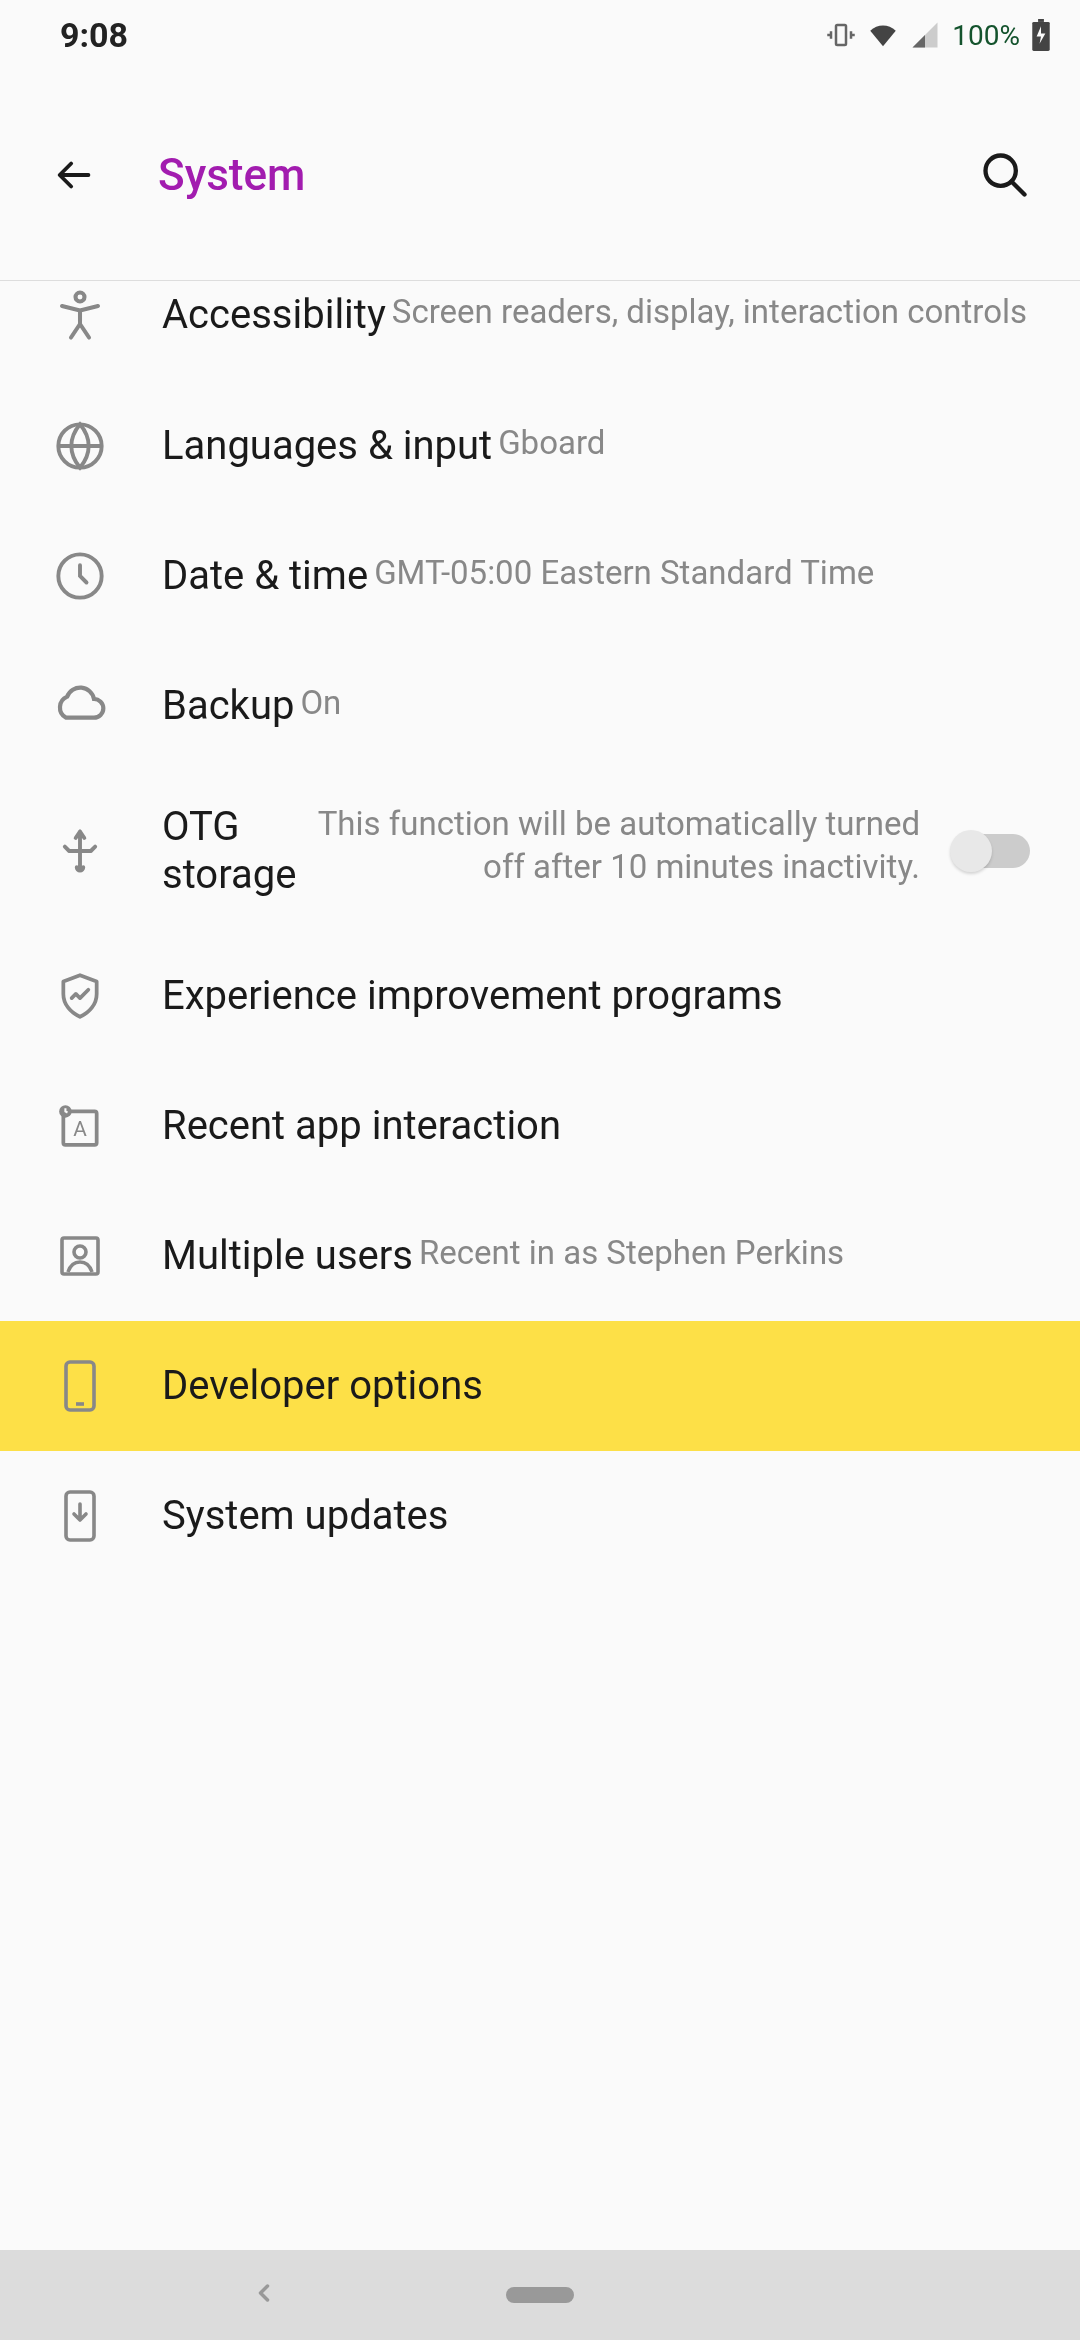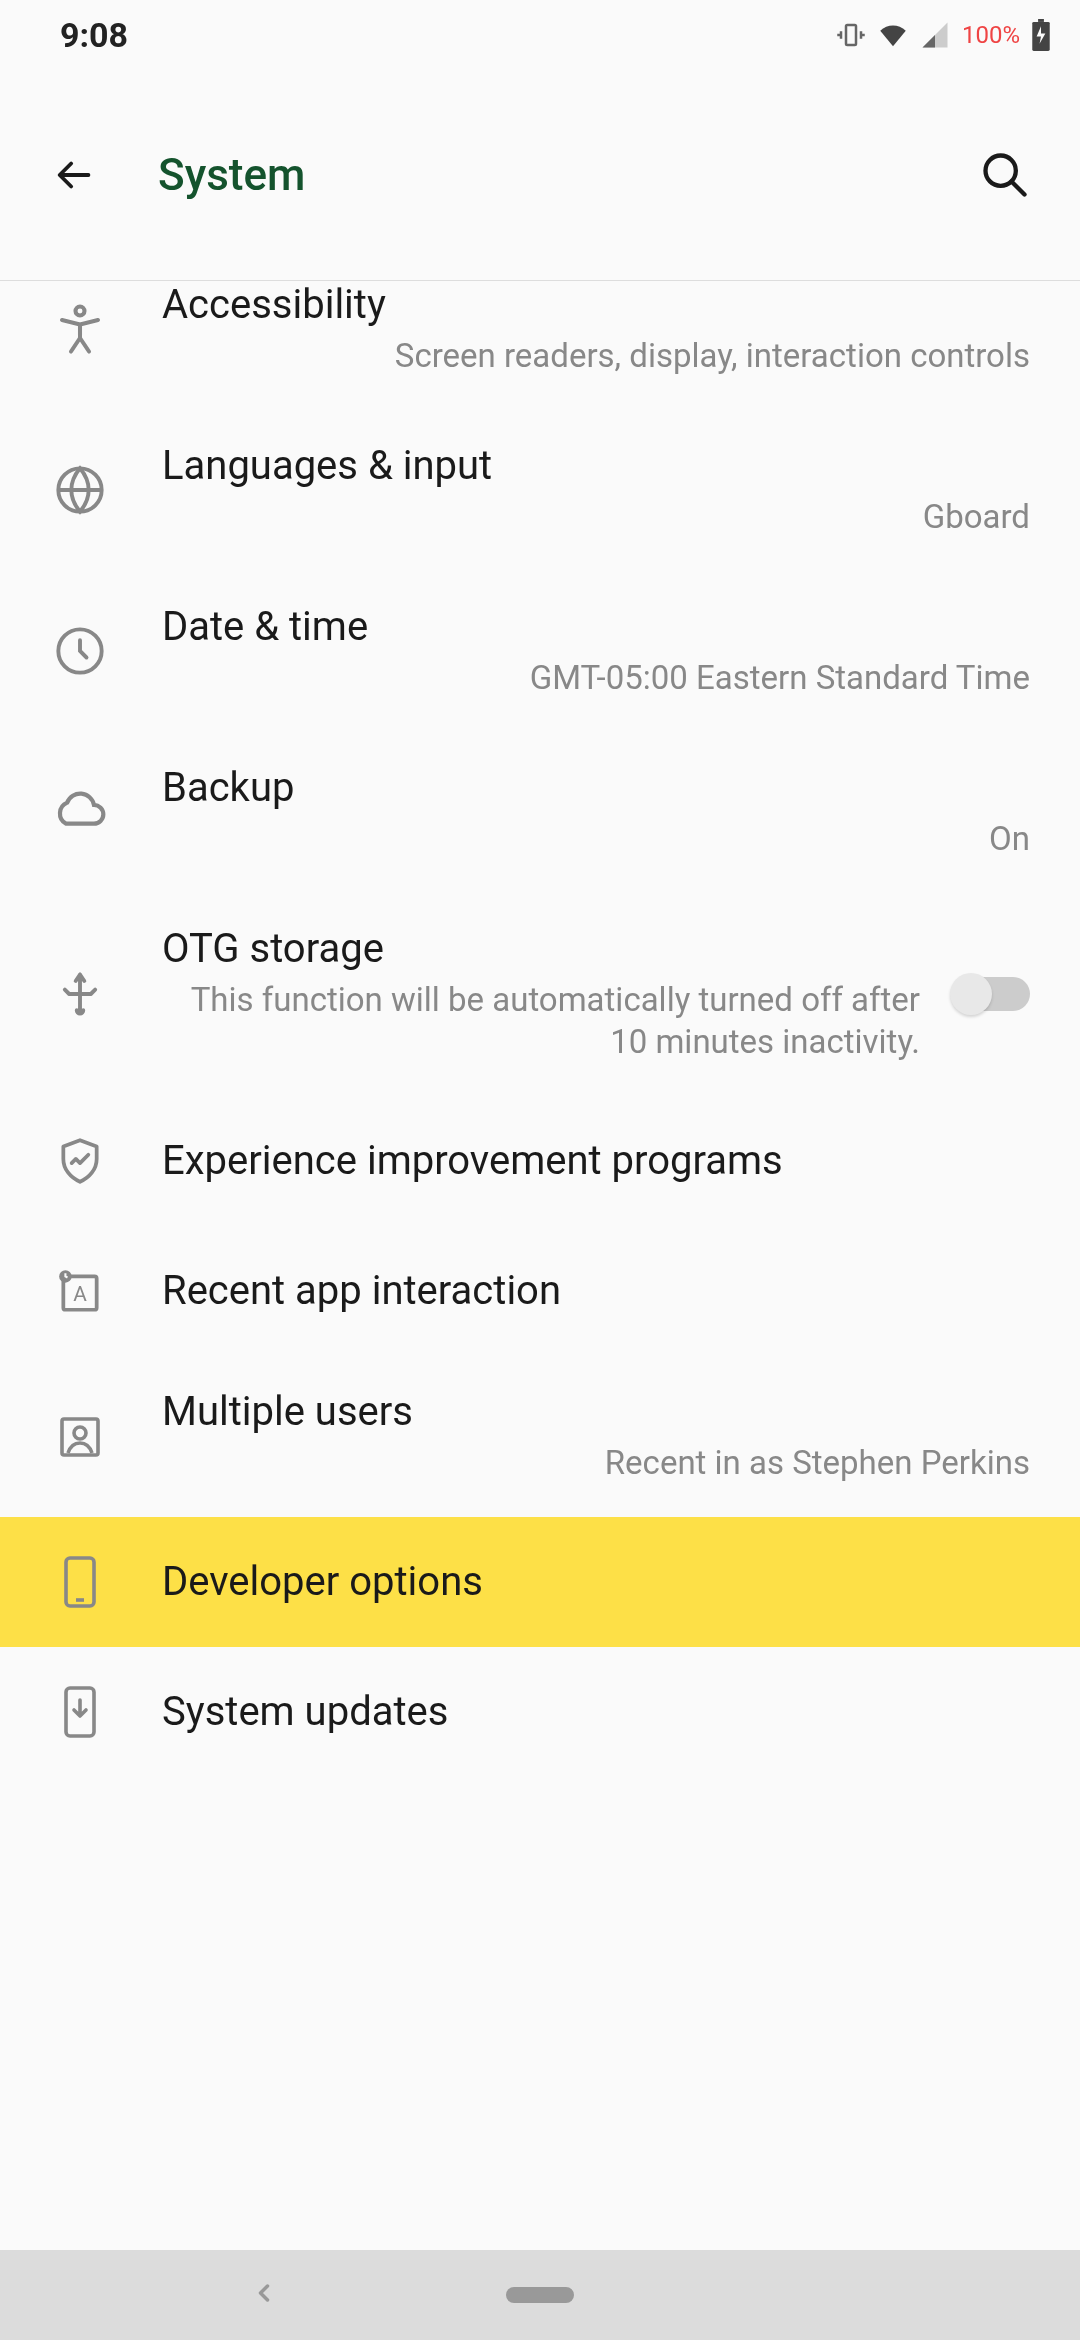--- a/index.html
+++ b/index.html
@@ -43,21 +43,21 @@
       height: 210px;
       display: flex;
       align-items: center;
       padding: 0 50px;
       border: none;
       position: relative;
     }
     .header-title {
       font-size: 44px;
       font-weight: 500;
-      color: #14532d;
+      color: #a21caf;
       margin-left: 58px;
     }
     .back-btn {
       width: 50px;
       height: 50px;
       display: flex;
       align-items: center;
       justify-content: center;
     }
     .search-btn {
@@ -91,21 +91,21 @@
       display: flex;
       align-items: center;
       justify-content: center;
       margin-right: 52px;
       color: #777;
       flex-shrink: 0;
     }
     .item-text {
       flex: 1;
       display: flex;
-      flex-direction: column;
+      flex-direction: row;
       gap: 6px;
     }
     .item-title {
       font-size: 40px;
       font-weight: 400;
       color: #1a1a1a;
       line-height: 1.2;
     }
     .item-sub {
       font-size: 33px;
@@ -177,21 +177,21 @@
           <path d="M4 9v6M2 11v2M20 9v6M22 11v2"></path>
         </svg>
       <svg width="34" height="30" viewBox="0 0 24 20" fill="#444">
           <path d="M12 18l9-11c-5-5-13-5-18 0z"></path>
         </svg>
       <svg width="30" height="30" viewBox="0 0 24 24">
           <path fill="#ccc" d="M2 22h20V2z"></path>
           <path fill="#666" d="M2 22h10V12z"></path>
         </svg>
     </div>
-    <span style="font-size:24px;color:#ef4444">100%</span>
+    <span style="font-size:28px;color:#14532d">100%</span>
     <svg width="18" height="32" viewBox="0 0 12 22" fill="#444">
         <rect x="0" y="2" width="12" height="20" rx="1"></rect>
         <rect x="4" y="0" width="4" height="2"></rect>
         <path fill="#fafafa" d="M6 5l-3 7h3l-1 5 4-7H6z"></path>
       </svg>
   </div>
 </div>
 
 <div class="header">
   <div class="back-btn">

